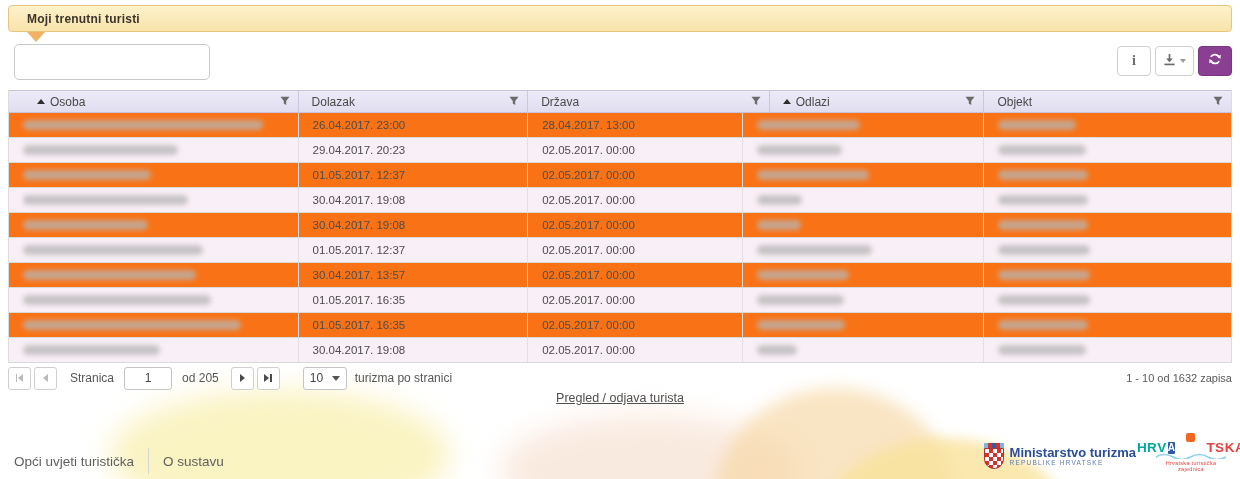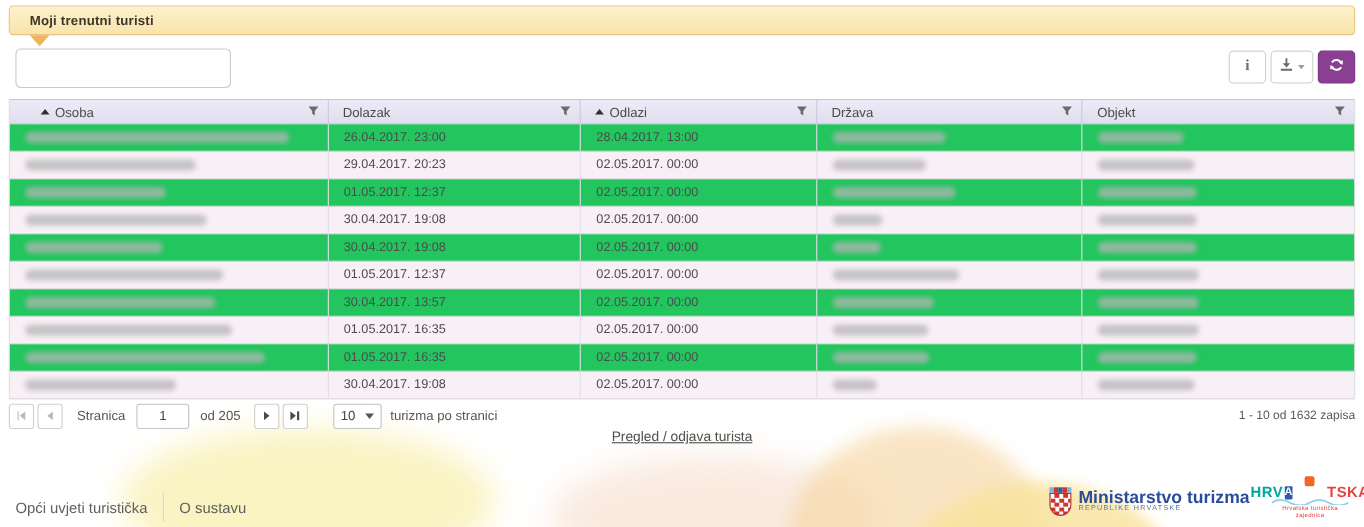--- a/index.html
+++ b/index.html
@@ -47,21 +47,21 @@
     border-right:1px solid #cbc7df; position:relative; }
   .gh-cell:last-child { border-right:none; }
   .gh-cell .lbl { flex:0 0 auto; }
   .gh-cell .spacer { flex:1; }
   .sort-asc { width:0; height:0; border-left:4px solid transparent; border-right:4px solid transparent;
     border-bottom:5px solid #2e2e2e; margin-right:5px; flex:0 0 auto; }
   .funnel { flex:0 0 auto; }
 
   .c0 { width:290px;padding-left:28px; } .c1 { width:230px; } .c2 { width:215px; } .c3 { width:242px; } .c4 { width:247px; }
 
-  .grow { display:flex; height:25px; border-bottom:1px solid #d9d9d9; background:#22c55e; }
+  .grow { display:flex; height:25px; border-bottom:1px solid #d9d9d9; background:#f97316; }
   .grow:nth-child(even) { background:#f9eff6; }
   .gcell { display:flex; align-items:center; padding:0 8px 0 14px; font-size:11.5px; color:#4c4c4c;
     border-right:1px solid #e0dfe6; overflow:hidden; }
   .gcell:last-child { border-right:none; }
   .redacted { height:10px; border-radius:5px; background:#b5b5b5; opacity:.75; filter:blur(2.6px); }
 
   
   .pager { position:absolute; left:8px; top:362px; width:1224px; height:32px; display:flex;
     align-items:center; font-size:12px; color:#565656; z-index:1; }
   .pg-btn { width:23px; height:23px; background:#fff; border:1px solid #cfcfcf; border-radius:3px;
@@ -96,21 +96,21 @@
   .logos { position:absolute; right:10px; top:440px; display:flex; align-items:center; gap:16px; z-index:1; }
   .ministry { display:flex; align-items:center; gap:6px; }
   .coat { position:relative; width:20px; height:26px; }
   .coat .crown { display:flex; height:5px; }
   .coat .crown i { flex:1; height:5px; }
   .coat .crown i:nth-child(1){ background:#7db4e6; } .coat .crown i:nth-child(2){ background:#d0342c; }
   .coat .crown i:nth-child(3){ background:#2e5fa3; } .coat .crown i:nth-child(4){ background:#d0342c; }
   .coat .crown i:nth-child(5){ background:#7db4e6; }
   .coat .shield { width:20px; height:21px; border-radius:0 0 10px 10px; border:0.5px solid #a33;
     background:repeating-conic-gradient(#d0342c 0% 25%, #ffffff 0% 50%); background-size:8px 8px; }
-  .ministry-text .l1 { font-size:16px; font-weight:bold; color:#2a4d9b; line-height:12px; }
+  .ministry-text .l1 { font-size:13px; font-weight:bold; color:#2a4d9b; line-height:12px; }
   .ministry-text .l2 { font-size:6.5px; letter-spacing:1.2px; color:#5d7ab5; }
 
   .htz { position:relative; width:78px; text-align:center; }
   .htz .sq-orange { position:absolute; left:34px; top:-7px; width:9px; height:9px; background:#f26522; border-radius:2px; }
   .htz .word { font-size:13.5px; font-weight:bold; letter-spacing:.5px; display:flex; align-items:center; justify-content:center;text-align:center; }
   .htz .p1 { color:#00a79d; } .htz .p2 { color:#e8423e;margin-left:30px; }
   .htz .a-sq { background:#2d5ba9; color:#fff; font-size:10px; width:12px; height:12px; line-height:12px;
     display:inline-block; margin:0 1px; border-radius:1px; }
   .htz .wave { display:block; margin:-2px auto 0; }
   .htz .sub { font-size:5.5px; color:#e8423e; margin-top:1px; letter-spacing:.3px; }
@@ -171,39 +171,39 @@
       </div>
       <div class="gh-cell c1">
         <span class="lbl">Dolazak</span>
         <span class="spacer"></span>
         <span class="funnel">
           <svg width="10" height="10" viewBox="0 0 10 10">
               <path d="M0.5 0.8h9L6.2 4.9v4.1L3.8 7.5V4.9z" fill="#6a6a6a"></path>
             </svg>
         </span>
       </div>
+      <div class="gh-cell c3">
+        <span class="lbl">Država</span>
+        <span class="spacer"></span>
+        <span class="funnel">
+          <svg width="10" height="10" viewBox="0 0 10 10">
+              <path d="M0.5 0.8h9L6.2 4.9v4.1L3.8 7.5V4.9z" fill="#6a6a6a"></path>
+            </svg>
+        </span>
+      </div>
       <div class="gh-cell c2">
         <span class="sort-asc"></span>
         <span class="lbl">Odlazi</span>
         <span class="spacer"></span>
         <span class="funnel">
           <svg width="10" height="10" viewBox="0 0 10 10">
               <path d="M0.5 0.8h9L6.2 4.9v4.1L3.8 7.5V4.9z" fill="#6a6a6a"></path>
             </svg>
         </span>
       </div>
-      <div class="gh-cell c3">
-        <span class="lbl">Država</span>
-        <span class="spacer"></span>
-        <span class="funnel">
-          <svg width="10" height="10" viewBox="0 0 10 10">
-              <path d="M0.5 0.8h9L6.2 4.9v4.1L3.8 7.5V4.9z" fill="#6a6a6a"></path>
-            </svg>
-        </span>
-      </div>
       <div class="gh-cell c4">
         <span class="lbl">Objekt</span>
         <span class="spacer"></span>
         <span class="funnel">
           <svg width="10" height="10" viewBox="0 0 10 10">
               <path d="M0.5 0.8h9L6.2 4.9v4.1L3.8 7.5V4.9z" fill="#6a6a6a"></path>
             </svg>
         </span>
       </div>
     </div>

